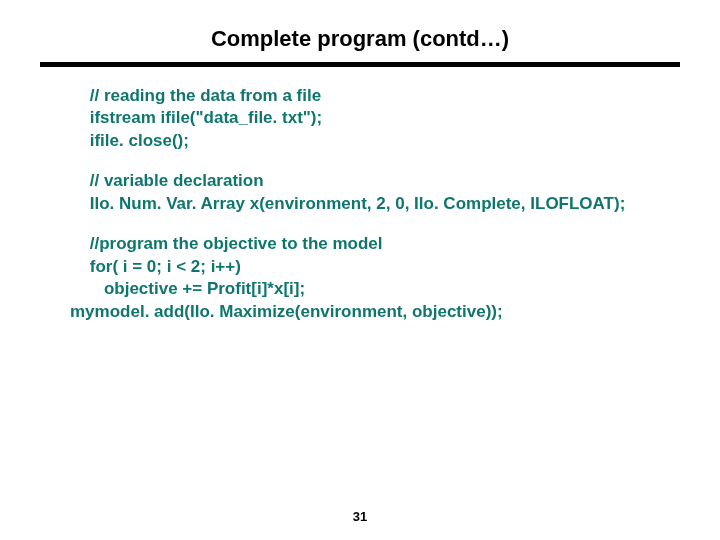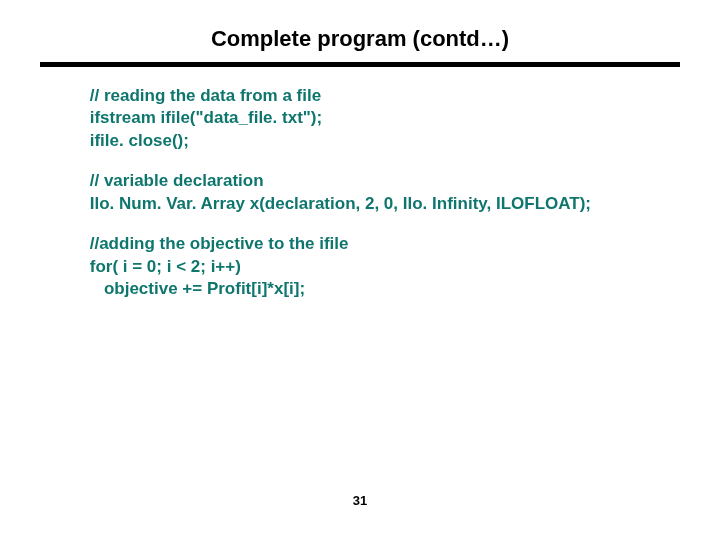--- a/index.html
+++ b/index.html
@@ -41,21 +41,21 @@
       white-space: pre;
     }
     .last-line {
       padding-left: 30px;
     }
     .spacer {
       height: 18px;
     }
     .page-number {
       position: absolute;
-      bottom: 32px;
+      bottom: 16px;
       left: 0;
       width: 100%;
       text-align: center;
       font-size: 13px;
       font-weight: bold;
       color: #000;
     }
   </style>
 </head>
 <body>
@@ -63,21 +63,24 @@
 <div class="slide">
   <h1 class="title">Complete program (contd…)</h1>
   <hr class="title-rule">
 
   <div class="code-block">
     <div class="code-line"> // reading the data from a file</div>
     <div class="code-line"> ifstream ifile("data_file. txt");</div>
     <div class="code-line"> ifile. close();</div>
     <div class="spacer"></div>
     <div class="code-line"> // variable declaration</div>
-    <div class="code-line"> Ilo. Num. Var. Array x(declaration, 2, 0, Ilo. Infinity, ILOFLOAT);</div>
+    <div class="code-line"> Ilo. Num. Var. Array x(environment, 2, 0, Ilo. Complete, ILOFLOAT);</div>
     <div class="spacer"></div>
-    <div class="code-line"> //adding the objective to the ifile</div>
+    <div class="code-line"> //program the objective to the model</div>
     <div class="code-line"> for( i = 0; i &lt; 2; i++)</div>
     <div class="code-line">    objective += Profit[i]*x[i];</div>
+  </div>
+  <div class="last-line code-block" style="padding-left:30px;">
+    <div class="code-line">mymodel. add(Ilo. Maximize(environment, objective));</div>
   </div>
 </div>
 
 <div class="page-number">31</div>
 
 </body></html>

